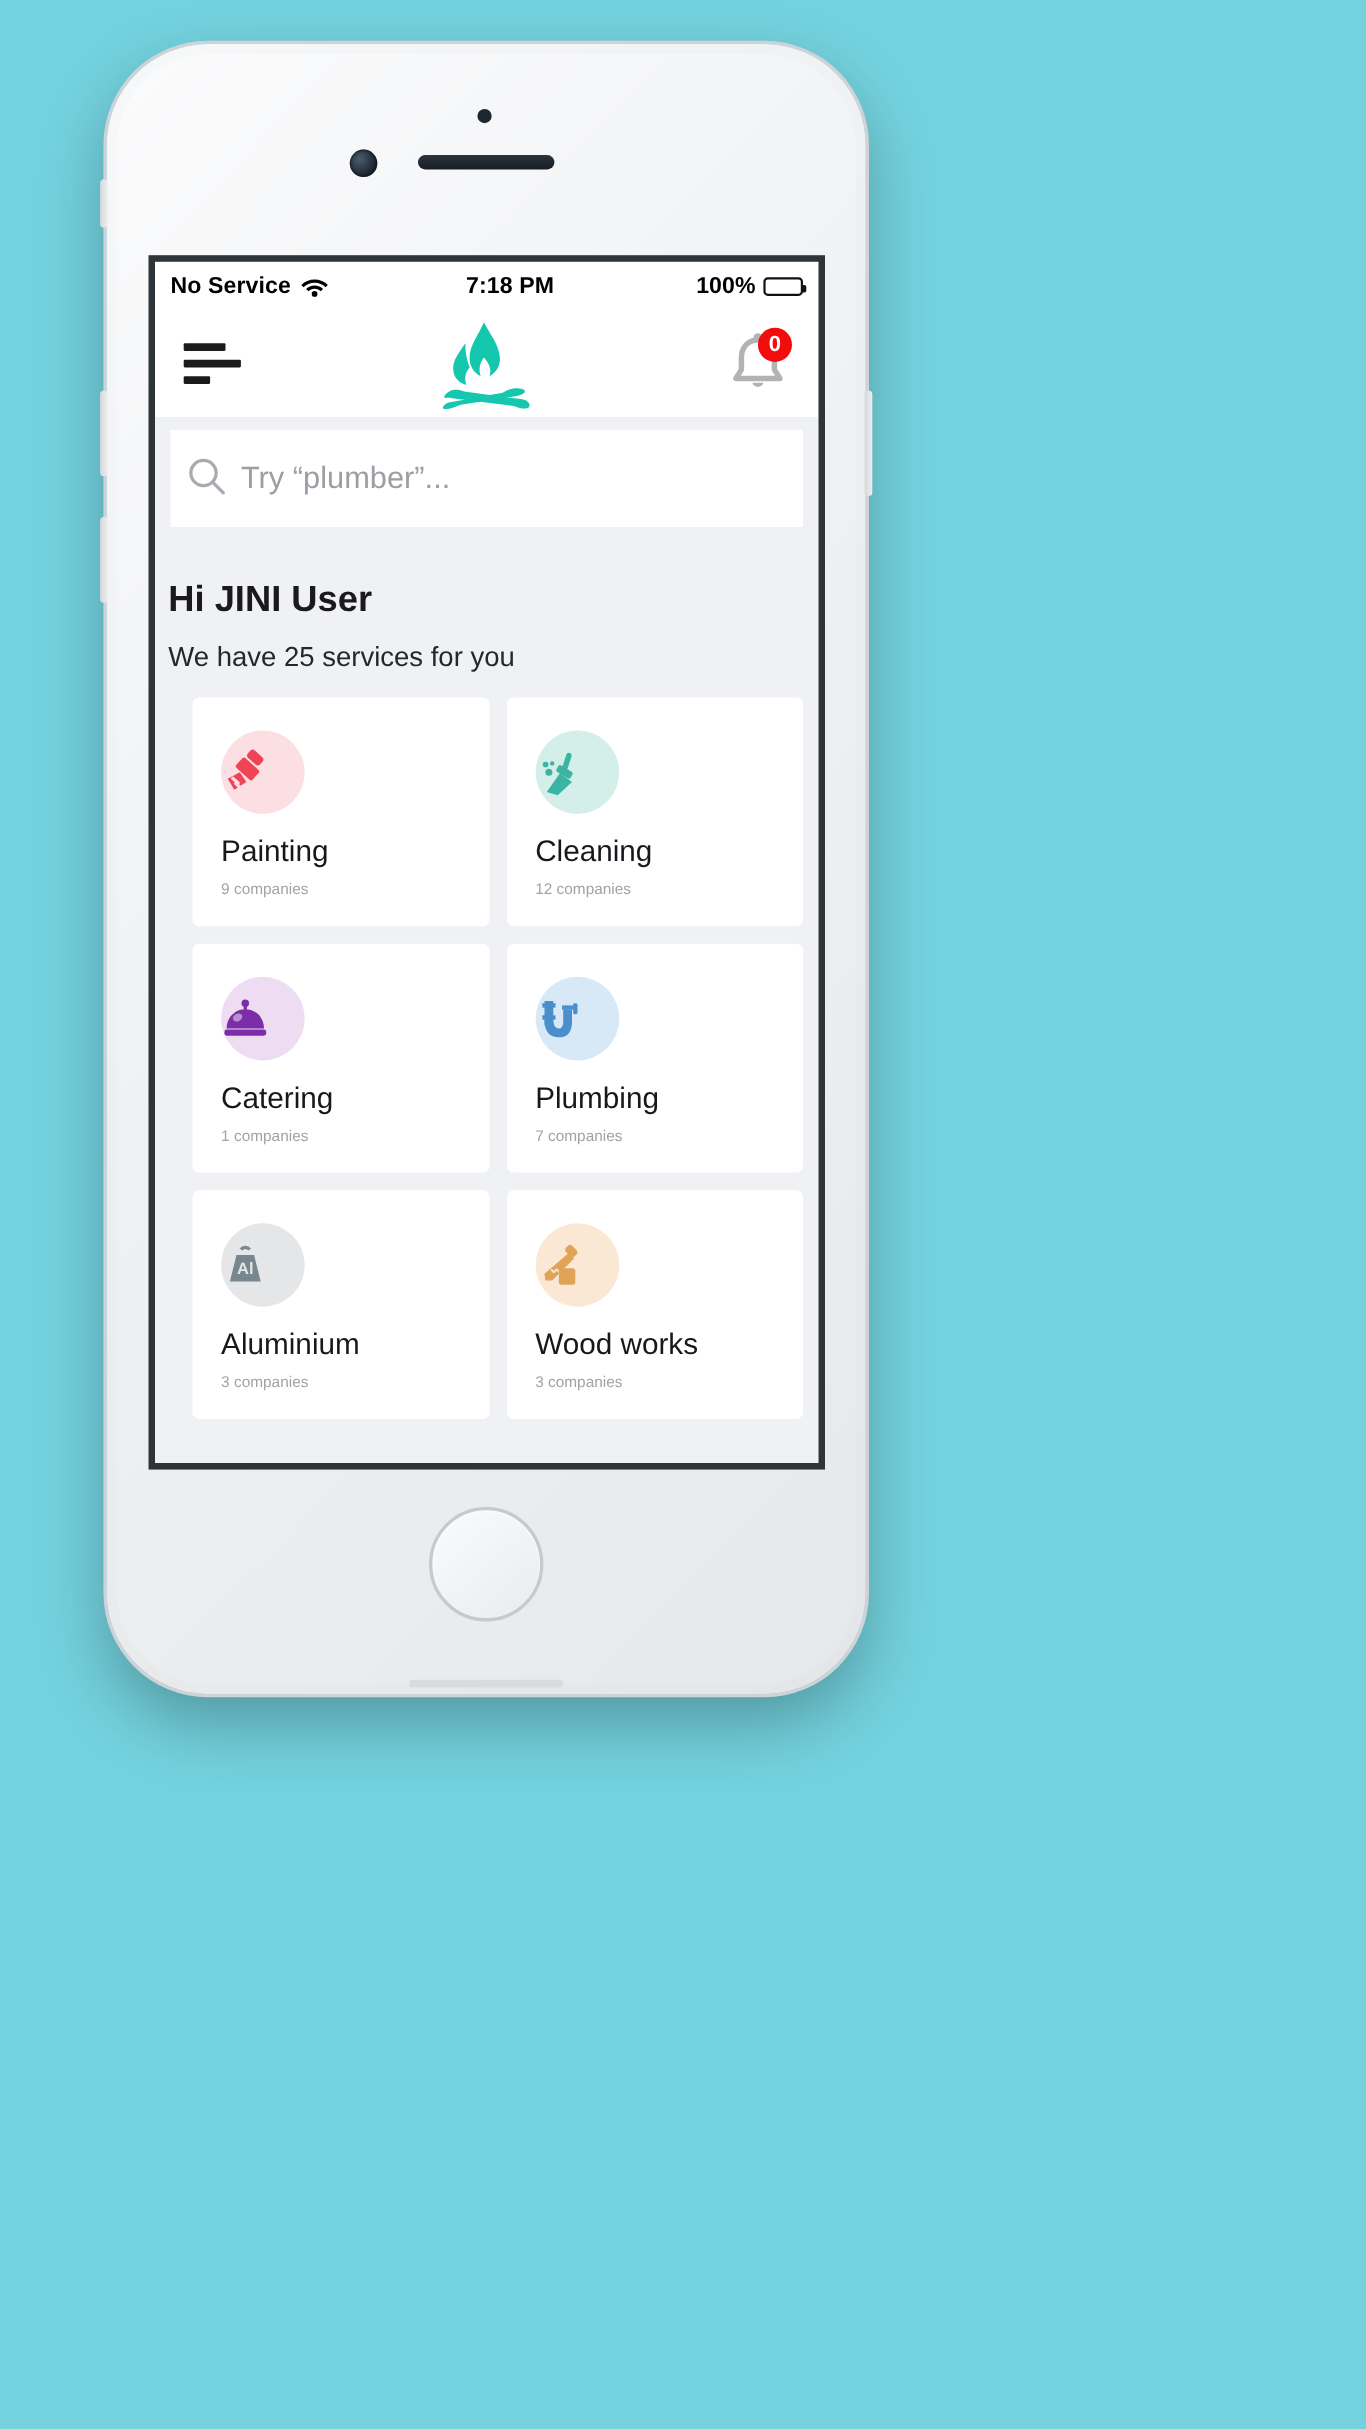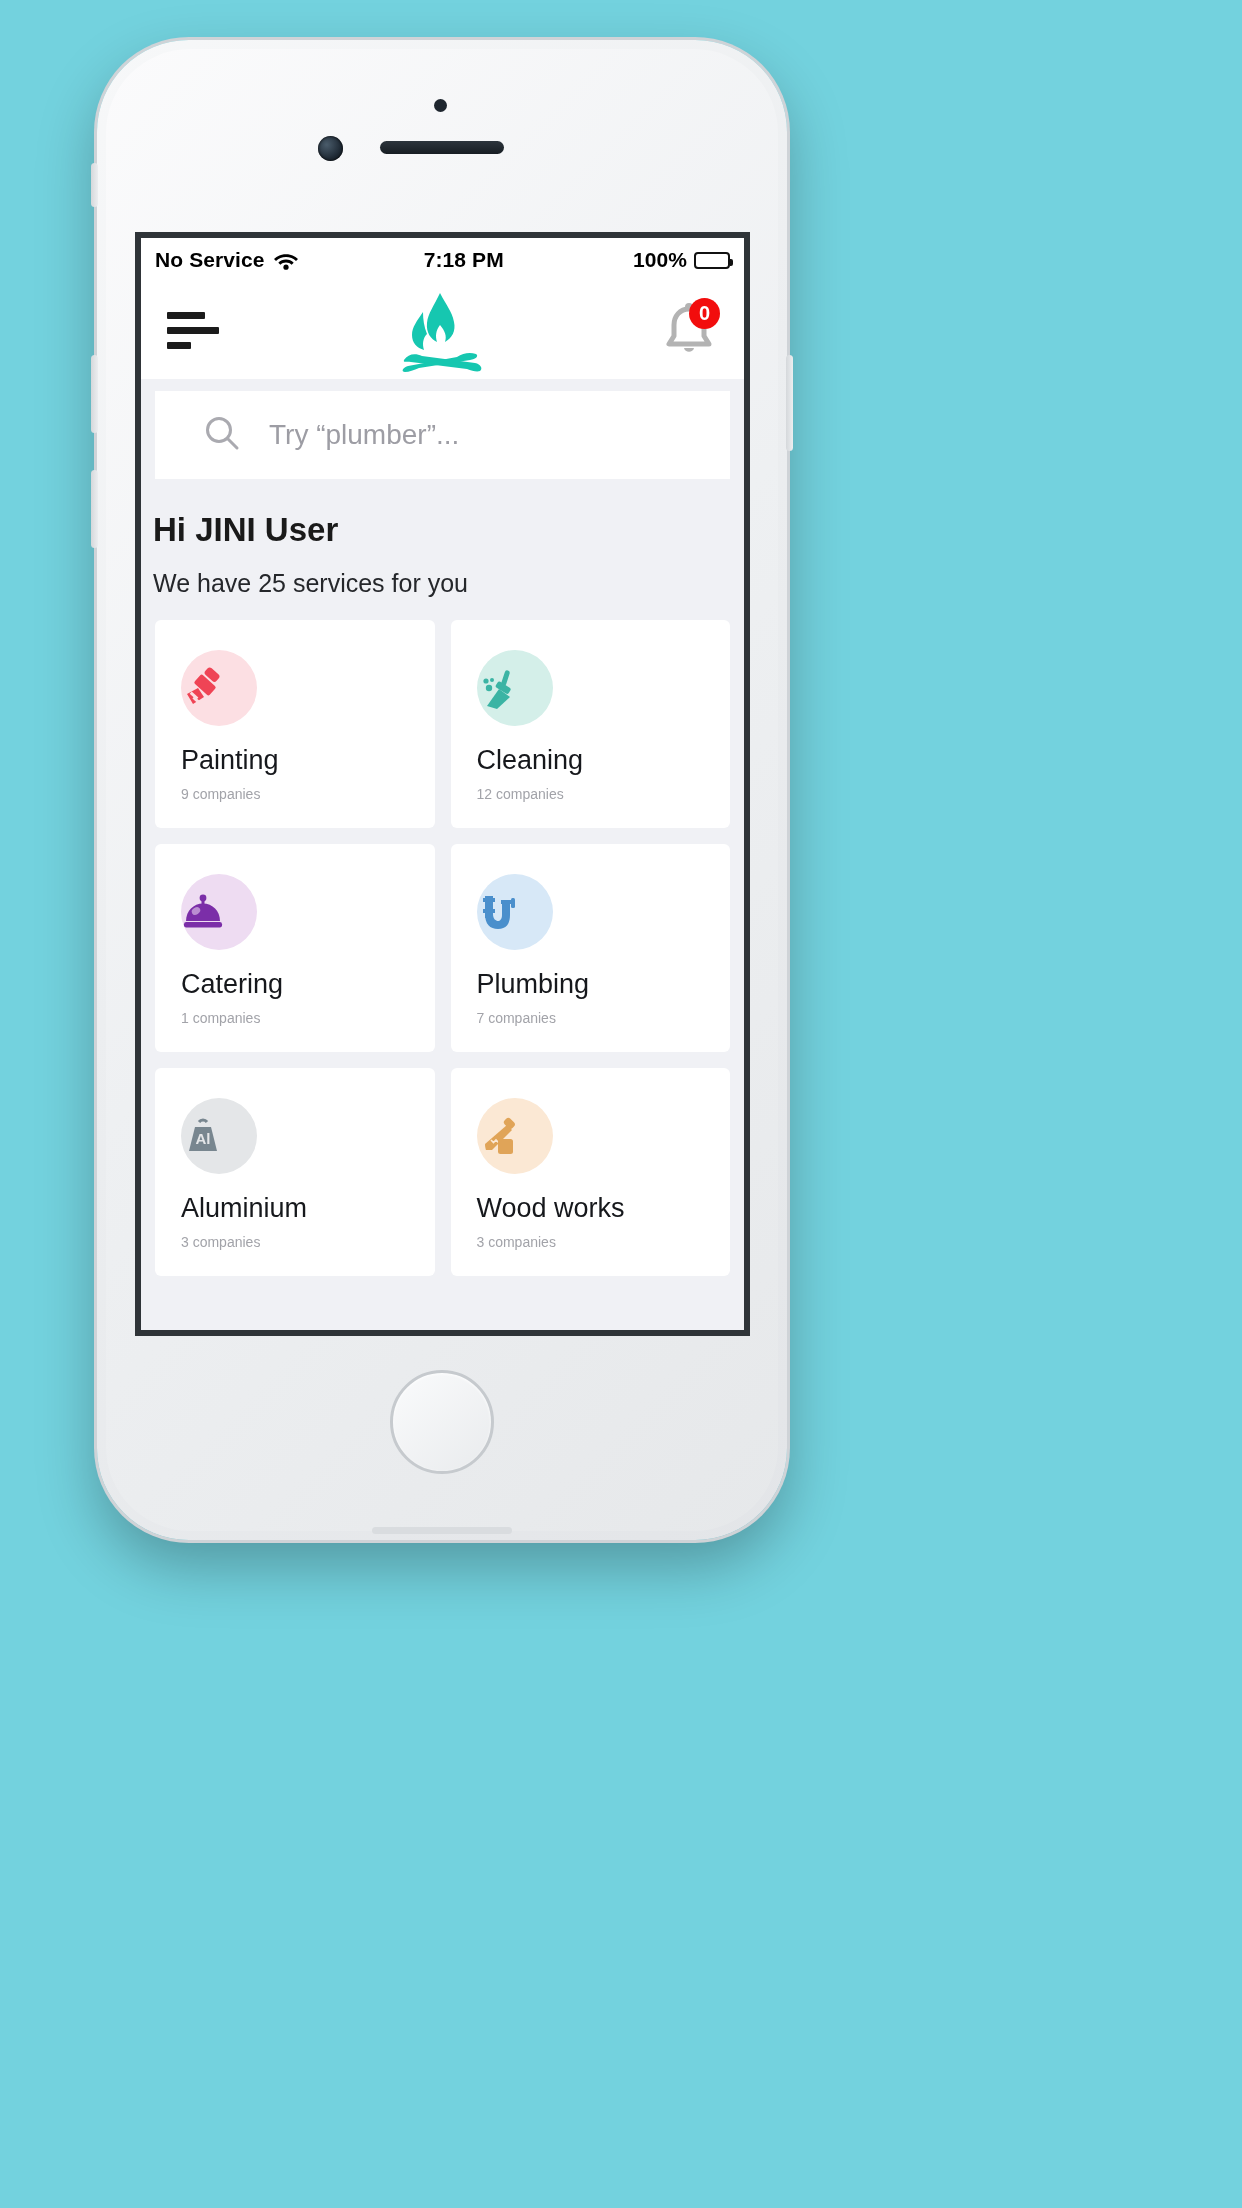--- a/index.html
+++ b/index.html
@@ -126,38 +126,39 @@
 
   
   #content {
     background: #f0f1f5;
     height: calc(100% - 44px - 97px);
     overflow: hidden;
   }
 
   #search-bar {
     background: #ffffff;
-    margin: 12px 14px 0 14px;
+    margin: 12px 14px 14px 14px;
     height: 88px;
     display: flex; align-items: center;
-    padding: 0 48px; gap: 28px;
+    padding: 0 14px; gap: 12px;
   }
   #search-placeholder {
     font-size: 28px; color: #9d9da4; font-weight: 400;
   }
 
   #greeting-block { padding: 32px 26px 22px 12px; }
   #greeting-title { font-size: 33px; font-weight: 600; color: #1a1a1a; }
   #greeting-subtitle { font-size: 25px; color: #25272b; margin-top: 20px; font-weight: 400; }
 
   #services-grid {
     display: grid;
     grid-template-columns: 1fr 1fr;
     gap: 16px;
     padding: 0 14px;
+    margin-left: 20px;
   }
   .service-card {
     background: #ffffff;
     border-radius: 6px;
     padding: 30px 26px 26px 26px;
     height: 208px;
     display: flex; flex-direction: column;
     cursor: pointer;
   }
   .service-icon-circle {

